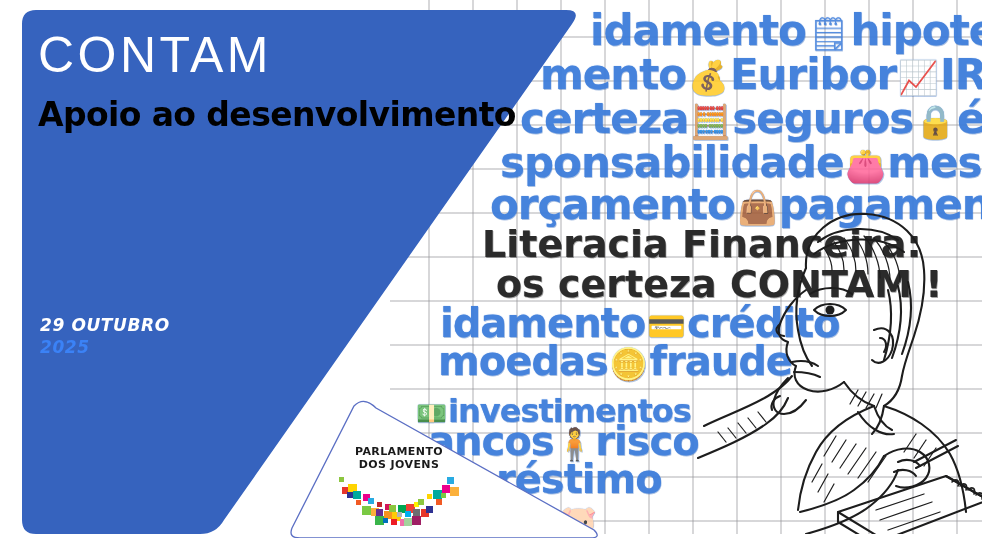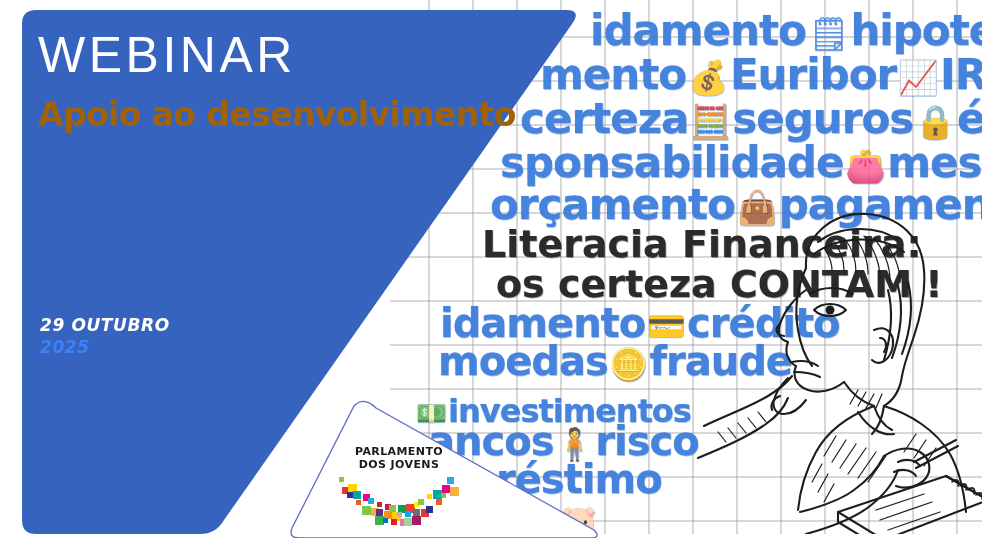--- a/index.html
+++ b/index.html
@@ -47,21 +47,21 @@
   }
 
   .webinar{
     position:absolute;left:38px;top:28px;
     color:#ffffff;font-size:50px;line-height:54px;
     font-family:"Liberation Sans",sans-serif;font-weight:300;
     letter-spacing:3.5px;
   }
   .subtitle{
     position:absolute;left:38px;top:96px;
-    color:#a16207;font-size:33px;line-height:38px;
+    color:#000000;font-size:33px;line-height:38px;
     font-family:"DejaVu Sans",sans-serif;font-weight:bold;
     letter-spacing:-.6px;
   }
   .datebox{position:absolute;left:40px;top:314px;font-style:italic;}
   .datebox .d1{color:#ffffff;font-family:"DejaVu Sans",sans-serif;font-weight:bold;font-size:17px;letter-spacing:.6px;line-height:22px;}
   .datebox .d2{color:#3b82f6;font-family:"DejaVu Sans",sans-serif;font-weight:bold;font-size:17px;letter-spacing:.6px;line-height:22px;}
 
   
   .logocard{position:absolute;left:284px;top:398px;width:320px;height:140px;}
   .logoinner{position:absolute;left:50px;top:48px;width:130px;text-align:center;}
@@ -264,21 +264,21 @@
                  Q362 392 376 402
                  L596 540
                  L300 540
                  Q288 540 292 528
                  Z"></path>
       </clipPath>
     </defs>
     <rect x="0" y="0" width="982" height="552" fill="#3663be" clip-path="url(#clipBlue)"></rect>
   </svg>
 
-  <div class="webinar">WEBINAR</div>
+  <div class="webinar">CONTAM</div>
   <div class="subtitle">
     <div>Apoio ao desenvolvimento</div>
   </div>
   <div class="datebox">
     <div class="d1">29 OUTUBRO</div>
     <div class="d2">2025</div>
   </div>
 
   <div class="logocard">
     <svg viewBox="0 0 320 140" width="320" height="140" style="position:absolute;left:0;top:0;">

